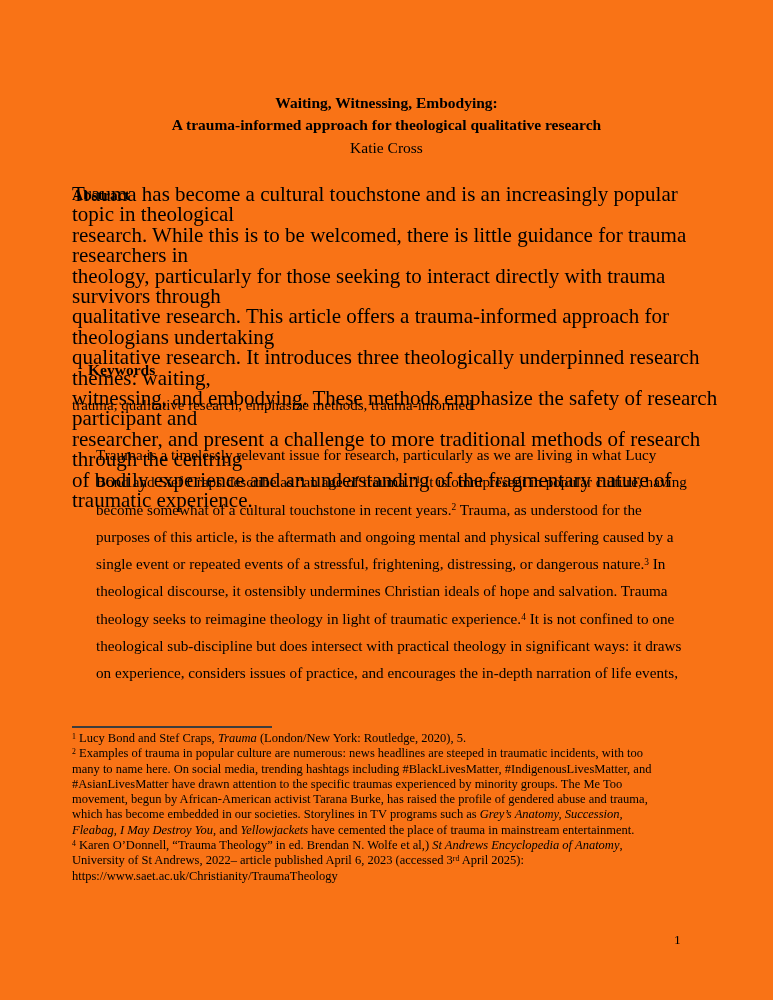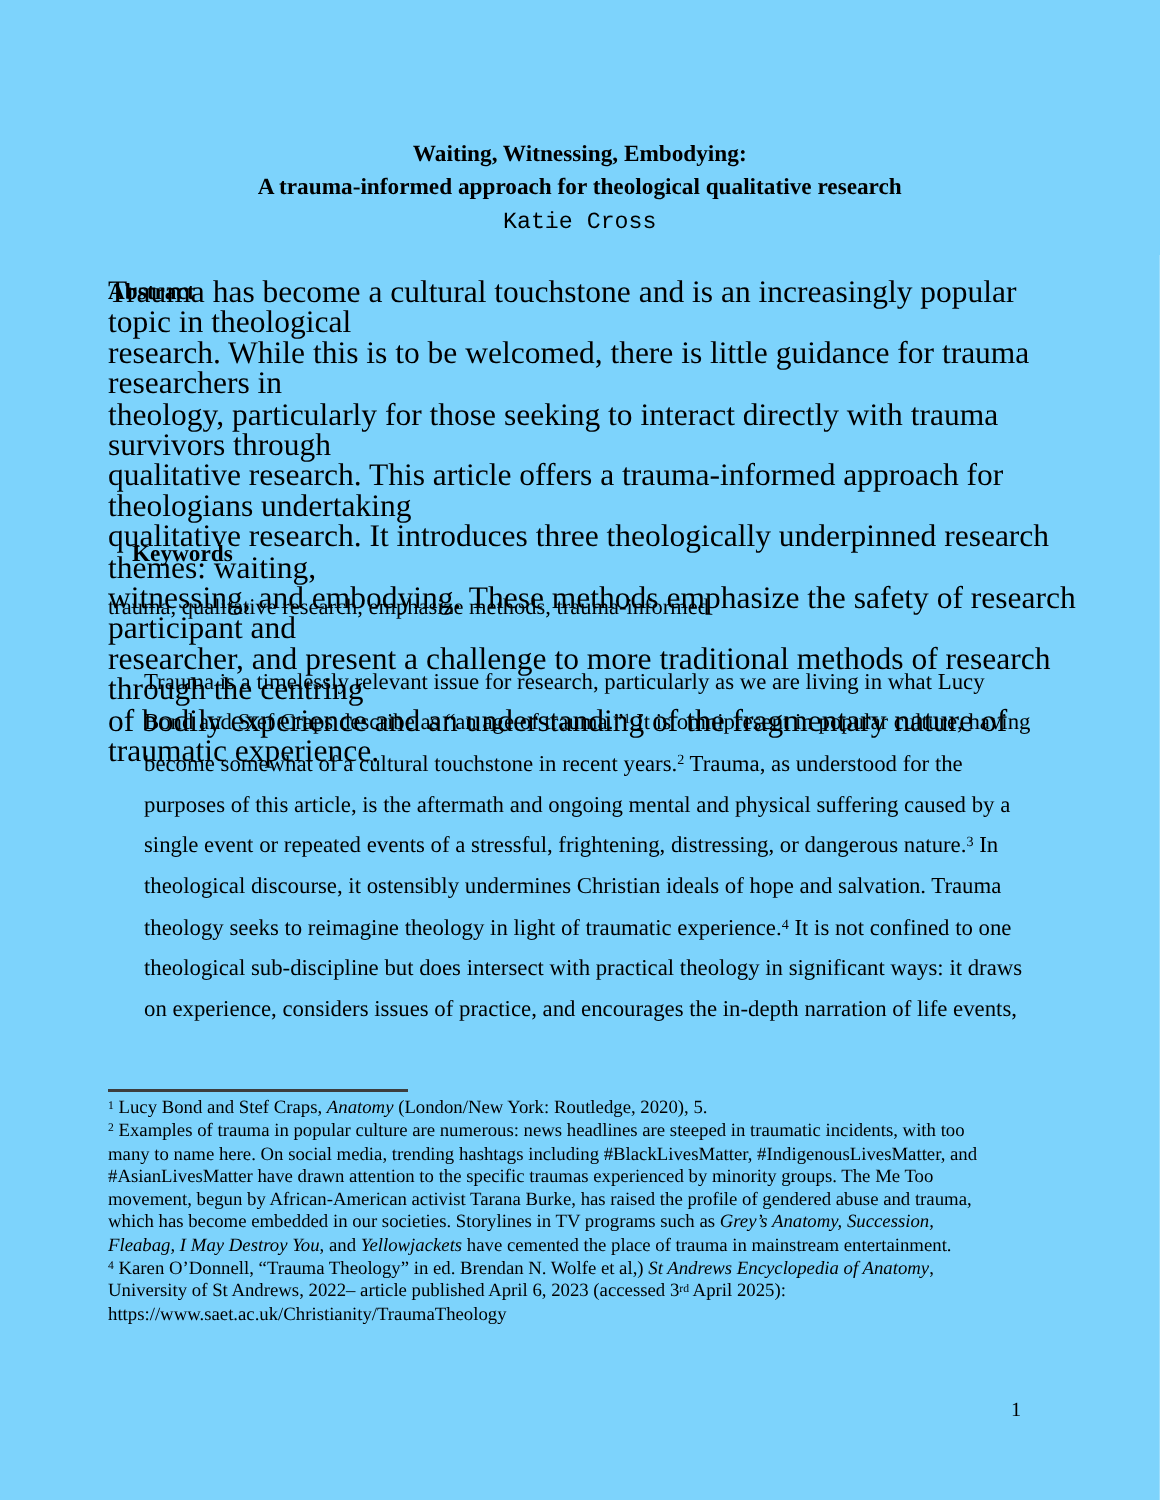--- a/index.html
+++ b/index.html
@@ -6,29 +6,29 @@
   body {
     width: 773px; height: 1000px;
     background: #ffffff;
     font-family: "Liberation Serif", "DejaVu Serif", serif;
     color: #000000;
     position: relative;
     overflow: hidden;
   }
   .page {
     position: absolute; inset: 0;
-    background: #7dd3fc;
+    background: #f97316;
   }
   .title-block {
     position: absolute; top: 92px; left: 0; width: 773px;
     text-align: center;
     font-size: 15.5px; line-height: 22.3px;
   }
   .title-line { font-weight: bold; }
-  .author-line { font-weight: normal; font-family: Liberation Mono, monospace; }
+  .author-line { font-weight: normal; }
   .section-heading {
     position: absolute; left: 72px;
     font-size: 15.5px; font-weight: bold;
   }
   .abstract-heading { top: 174px; margin-top: 12px; }
   .abstract-text {
     position: absolute; top: 184px; left: 72px; width: 652px;
     font-size: 21px; line-height: 20.4px;
     white-space: pre-line;
   }
@@ -94,21 +94,21 @@
 purposes of this article, is the aftermath and ongoing mental and physical suffering caused by a
 single event or repeated events of a stressful, frightening, distressing, or dangerous nature.<sup>3</sup> In
 theological discourse, it ostensibly undermines Christian ideals of hope and salvation. Trauma
 theology seeks to reimagine theology in light of traumatic experience.<sup>4</sup>  It is not confined to one
 theological sub-discipline but does intersect with practical theology in significant ways: it draws
 on experience, considers issues of practice, and encourages the in-depth narration of life events,</div>
 
   <hr class="footnote-rule">
 
   <div class="footnotes">
-    <div class="footnote"><sup>1</sup> Lucy Bond and Stef Craps, <i>Anatomy</i> (London/New York: Routledge, 2020), 5.</div>
+    <div class="footnote"><sup>1</sup> Lucy Bond and Stef Craps, <i>Trauma</i> (London/New York: Routledge, 2020), 5.</div>
     <div class="footnote"><sup>2</sup> Examples of trauma in popular culture are numerous: news headlines are steeped in traumatic incidents, with too
 many to name here. On social media, trending hashtags including #BlackLivesMatter, #IndigenousLivesMatter, and
 #AsianLivesMatter have drawn attention to the specific traumas experienced by minority groups. The Me Too
 movement, begun by African-American activist Tarana Burke, has raised the profile of gendered abuse and trauma,
 which has become embedded in our societies. Storylines in TV programs such as <i>Grey’s Anatomy, Succession,
 Fleabag, I May Destroy You</i>, and <i>Yellowjackets</i> have cemented the place of trauma in mainstream entertainment.</div>
     <div class="footnote"><sup>4</sup> Karen O’Donnell, “Trauma Theology” in ed. Brendan N. Wolfe et al,) <i>St Andrews Encyclopedia of Anatomy</i>,
 University of St Andrews, 2022– article published April 6, 2023 (accessed 3<sup>rd</sup> April 2025):
 https://www.saet.ac.uk/Christianity/TraumaTheology</div>
   </div>

